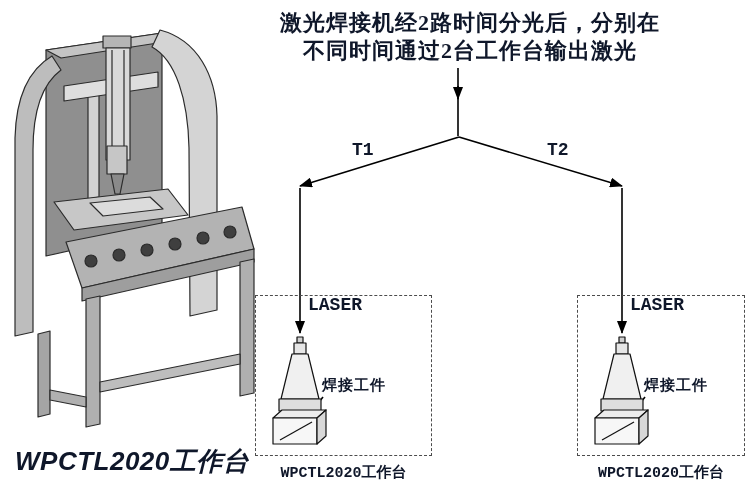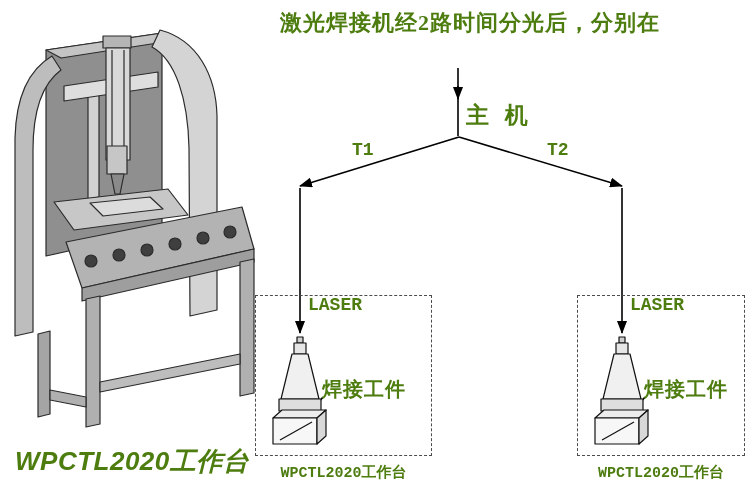--- a/index.html
+++ b/index.html
@@ -1,29 +1,29 @@
 <!DOCTYPE html>
 <html><head>
 <meta charset="utf-8">
 <style>
   * { margin:0; padding:0; box-sizing:border-box; }
   html, body { background:#ffffff; }
   .canvas { position:relative; width:750px; height:493px; background:#ffffff; overflow:hidden;
-            font-family:"Liberation Serif", serif; color:#4d7c0f; }
+            font-family:"Liberation Serif", serif; color:#0f172a; }
   .artwork { position:absolute; left:0; top:0; }
   .txt { position:absolute; white-space:nowrap; }
   .title { position:absolute; left:246px; top:9px; width:448px; text-align:center;
            font-size:22px; font-weight:600; line-height:28px; letter-spacing:1px; }
   .main-unit { left:466px; top:100px; font-size:23px; font-weight:700; letter-spacing:5px; }
   .mono { font-family:Liberation Mono, monospace; font-weight:700; }
   .t1 { left:352px; top:140px; font-size:18px; }
   .t2 { left:547px; top:140px; font-size:18px; }
   .laser-l { left:308px; top:295px; font-size:18px; }
   .laser-r { left:630px; top:295px; font-size:18px; }
-  .wp { font-size:20px; font-weight:600; letter-spacing:1px; }
+  .wp { font-size:15px; font-weight:600; letter-spacing:1px; }
   .wp-l { left:322px; top:376px; }
   .wp-r { left:644px; top:376px; }
   .dashed-box { position:absolute; border:1.5px dashed #4c4c4c; }
   .box-l { left:255px; top:295px; width:177px; height:161px; }
   .box-r { left:577px; top:295px; width:168px; height:161px; }
   .caption { position:absolute; text-align:center; white-space:nowrap;
              font-family:"Liberation Mono","DejaVu Sans Mono",monospace;
              font-weight:700; font-size:15px; }
   .cap-l { left:255px; top:463px; width:177px; }
   .cap-r { left:577px; top:463px; width:168px; }
@@ -96,23 +96,23 @@
 
     <use href="#laser-head" x="300" y="342"></use>
     <use href="#laser-head" x="622" y="342"></use>
   </svg>
 
   <div class="dashed-box box-l"></div>
   <div class="dashed-box box-r"></div>
 
   <div class="title">
     <div>激光焊接机经2路时间分光后，分别在</div>
+    <div>不同时间通过2台工作台输出激光</div>
   </div>
 
-  <div class="txt main-unit">主 机</div>
   <div class="txt mono t1">T1</div>
   <div class="txt mono t2">T2</div>
 
   <div class="txt mono laser-l">LASER</div>
   <div class="txt mono laser-r">LASER</div>
 
   <div class="txt wp wp-l">焊接工件</div>
   <div class="txt wp wp-r">焊接工件</div>
 
   <div class="caption cap-l">WPCTL2020工作台</div>

